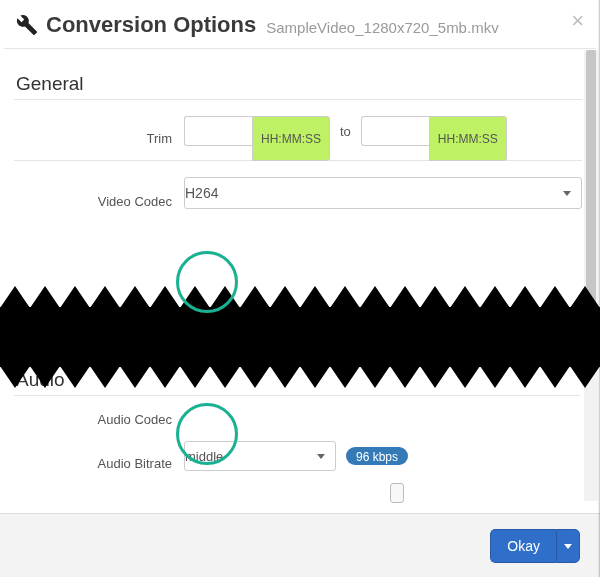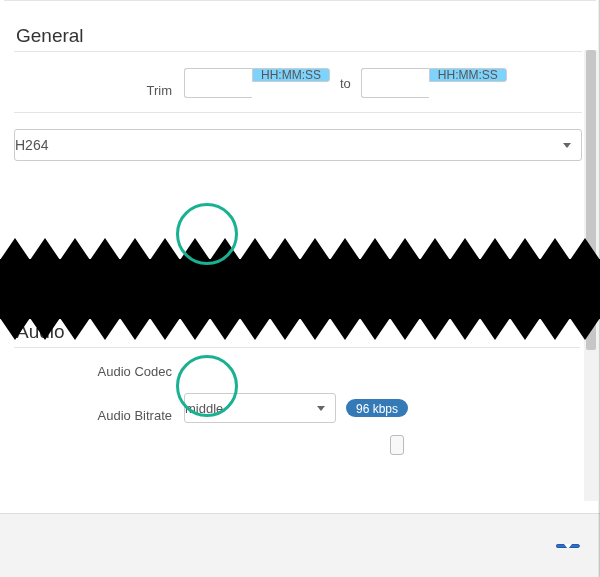--- a/index.html
+++ b/index.html
@@ -121,22 +121,22 @@
     height: 30px;
     box-sizing: border-box;
     padding: 4px 6px;
     width: 68px;
     font-size: 13px;
     border-radius: 3px 0 0 3px;
     color: #555;
   }
   .addon {
     border: 1px solid #ccc;
-    background: #7dd3fc;
-    height: 14px;
+    background: #bef264;
+    height: 45px;
     box-sizing: border-box;
     padding: 5px 8px;
     font-size: 12px;
     color: #555;
     border-radius: 0 3px 3px 0;
     display: inline-flex;
     align-items: center;
   }
   .trim-to {
     font-size: 13px;
@@ -311,20 +311,32 @@
     right: 0; top: 0; bottom: 0;
     width: 2px;
     background: linear-gradient(to left, rgba(0,0,0,0.25), transparent);
   }
 </style>
 </head>
 <body>
 
 <div class="modal">
 
+  <div class="modal-header">
+    <span class="wrench">
+      <svg viewBox="0 0 24 24" fill="currentColor" width="22" height="22">
+        <path d="M22.7 19l-9.1-9.1c.9-2.3.4-5-1.5-6.9-2-2-5-2.4-7.4-1.3L9 6 6 9 1.6 4.7C.4 7.1.9 10.1 2.9 12.1c1.9 1.9 4.6 2.4 6.9 1.5l9.1 9.1c.4.4 1 .4 1.4 0l2.3-2.3c.5-.4.5-1.1.1-1.4z"></path>
+      </svg>
+    </span>
+    <h2 class="modal-title">Conversion Options</h2>
+    <span class="modal-subtitle">SampleVideo_1280x720_5mb.mkv</span>
+    <button class="modal-close" aria-label="Close">
+      <span>×</span>
+    </button>
+  </div>
   <hr class="header-rule">
 
   <div class="modal-body">
 
     <div>
       <div class="section-title">General</div>
       <hr class="section-rule">
 
       <div class="form-row">
         <div class="form-label">Trim</div>
@@ -339,20 +351,21 @@
             <span class="addon">HH:MM:SS</span>
           </div>
         </div>
       </div>
     </div>
 
     <div>
       <hr class="section-rule">
 
       <div class="form-row">
+        <div class="form-label">Video Codec</div>
         <div class="form-field">
           <div class="select">
             <span class="value">H264</span>
           </div>
         </div>
       </div>
     </div>
 
     <div class="circle video"></div>
 
@@ -394,20 +407,21 @@
     <div class="circle audio"></div>
 
   </div>
 
   <div class="scrollbar">
     <div class="scrollbar-thumb"></div>
   </div>
 
   <div class="modal-footer">
     <div class="btn-split">
+      <button class="btn-main">Okay</button>
       <button class="btn-toggle" aria-label="More">
         <span></span>
       </button>
     </div>
   </div>
 
   <div class="shadow-edge"></div>
 </div>
 
 </body></html>

